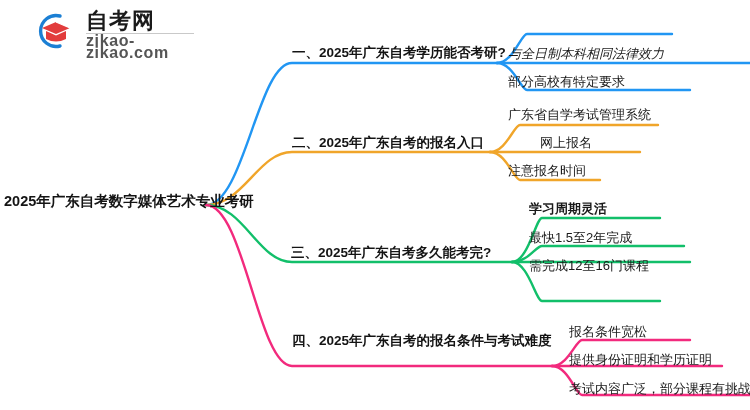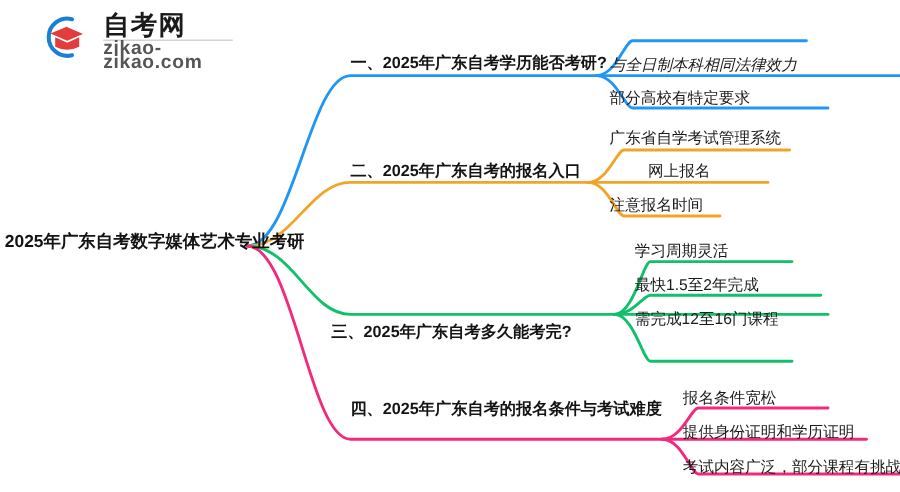--- a/index.html
+++ b/index.html
@@ -77,22 +77,22 @@
 
   <div class="node branch-label" style="left:292px;top:44px;">一、2025年广东自考学历能否考研?</div>
   <div class="node leaf-label" style="left:508px;top:45px;font-style:italic;">与全日制本科相同法律效力</div>
   <div class="node leaf-label" style="left:508px;top:73px;text-align:center;">部分高校有特定要求</div>
 
   <div class="node branch-label" style="left:292px;top:134px;">二、2025年广东自考的报名入口</div>
   <div class="node leaf-label" style="left:508px;top:106px;">广东省自学考试管理系统</div>
   <div class="node leaf-label" style="left:512px;top:134px;margin-left:28px;">网上报名</div>
   <div class="node leaf-label" style="left:508px;top:162px;">注意报名时间</div>
 
-  <div class="node branch-label" style="left:276px;top:244px;margin-top:24px;">三、2025年广东自考多久能考完?</div>
-  <div class="node leaf-label" style="left:529px;top:200px;">学习周期灵活</div>
+  <div class="node branch-label" style="left:291px;top:244px;">三、2025年广东自考多久能考完?</div>
+  <div class="node leaf-label" style="left:529px;top:200px;font-weight:bold;">学习周期灵活</div>
   <div class="node leaf-label" style="left:529px;top:229px;">最快1.5至2年完成</div>
   <div class="node leaf-label" style="left:529px;top:257px;">需完成12至16门课程</div>
 
   <div class="node branch-label" style="left:292px;top:332px;">四、2025年广东自考的报名条件与考试难度</div>
   <div class="node leaf-label" style="left:569px;top:323px;">报名条件宽松</div>
   <div class="node leaf-label" style="left:569px;top:351px;">提供身份证明和学历证明</div>
   <div class="node leaf-label" style="left:569px;top:380px;">考试内容广泛，部分课程有挑战性</div>
 
 </div>
 

